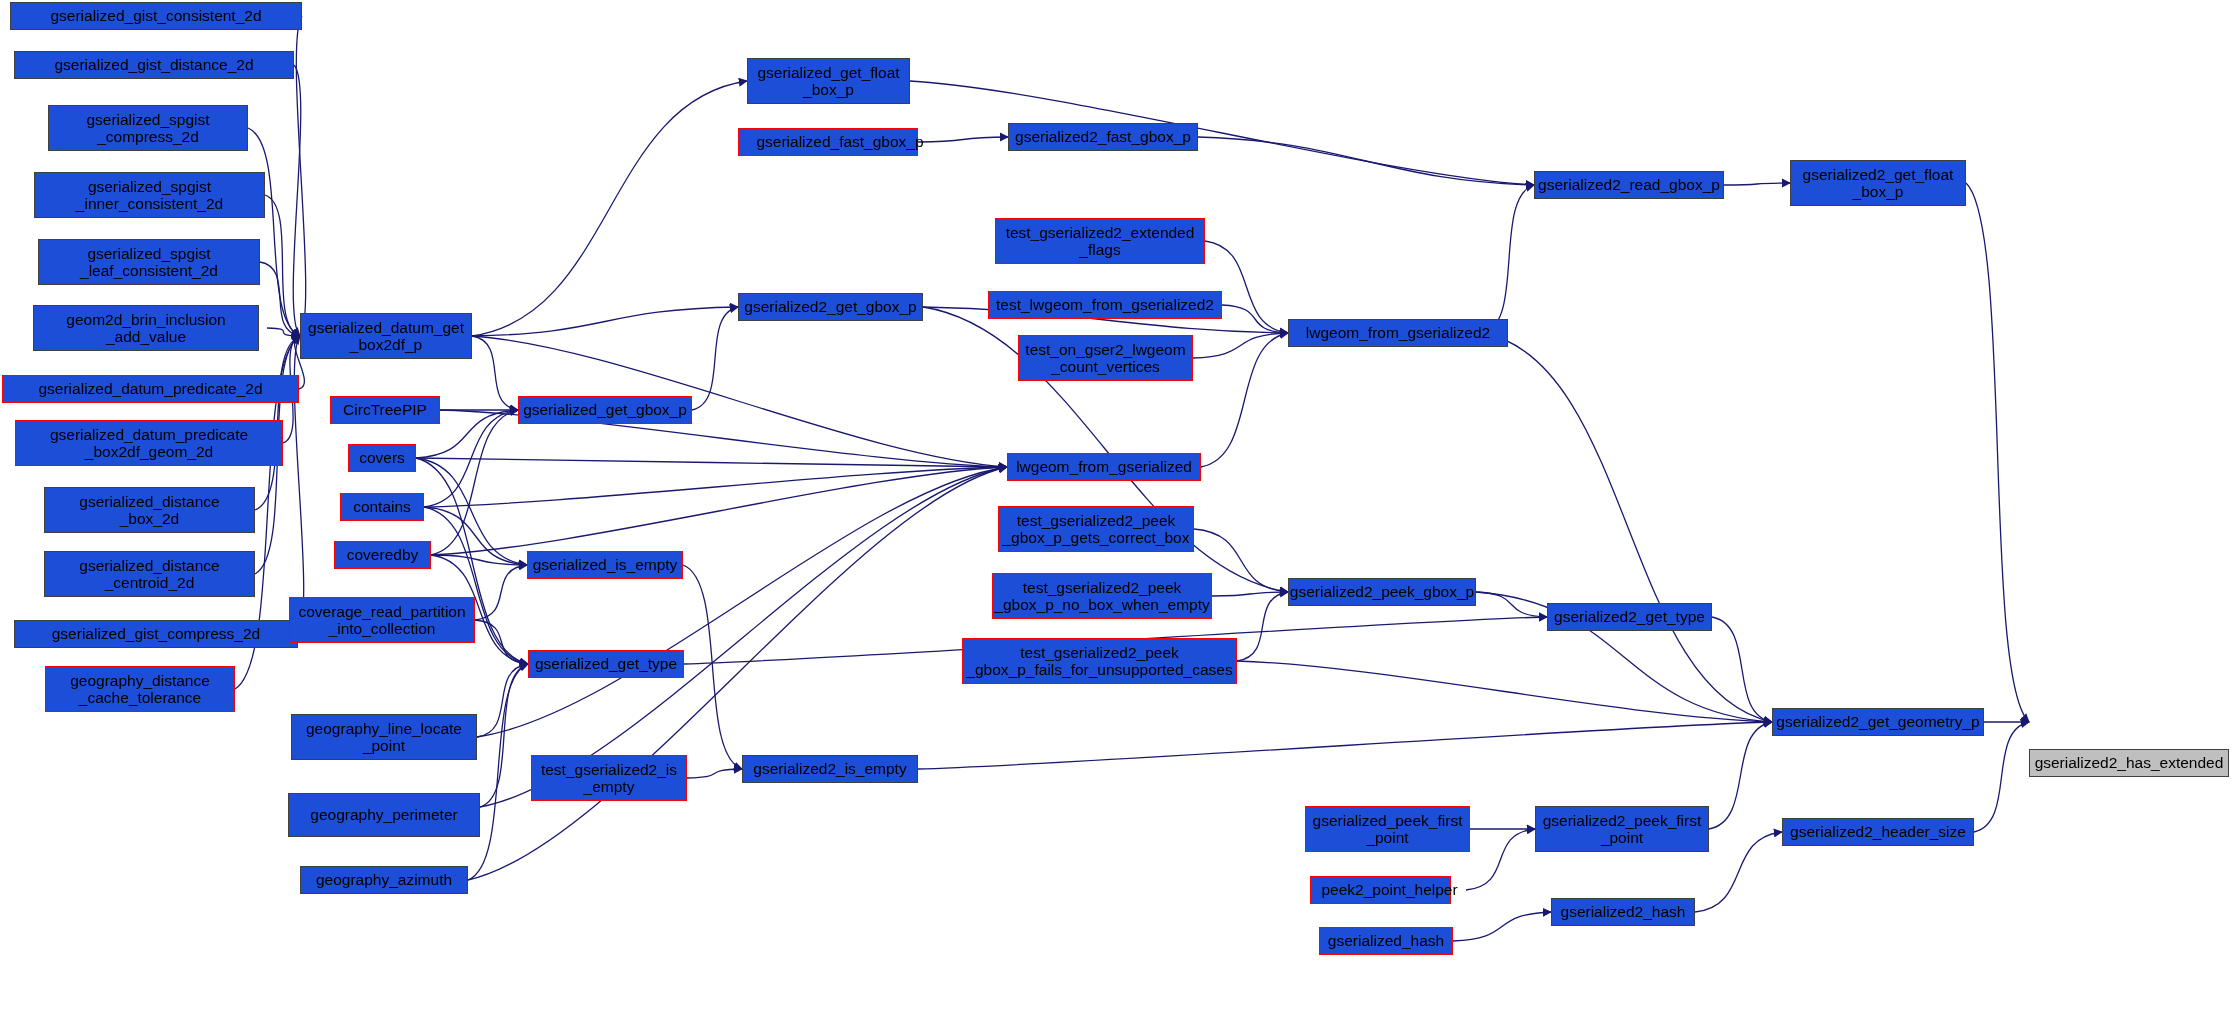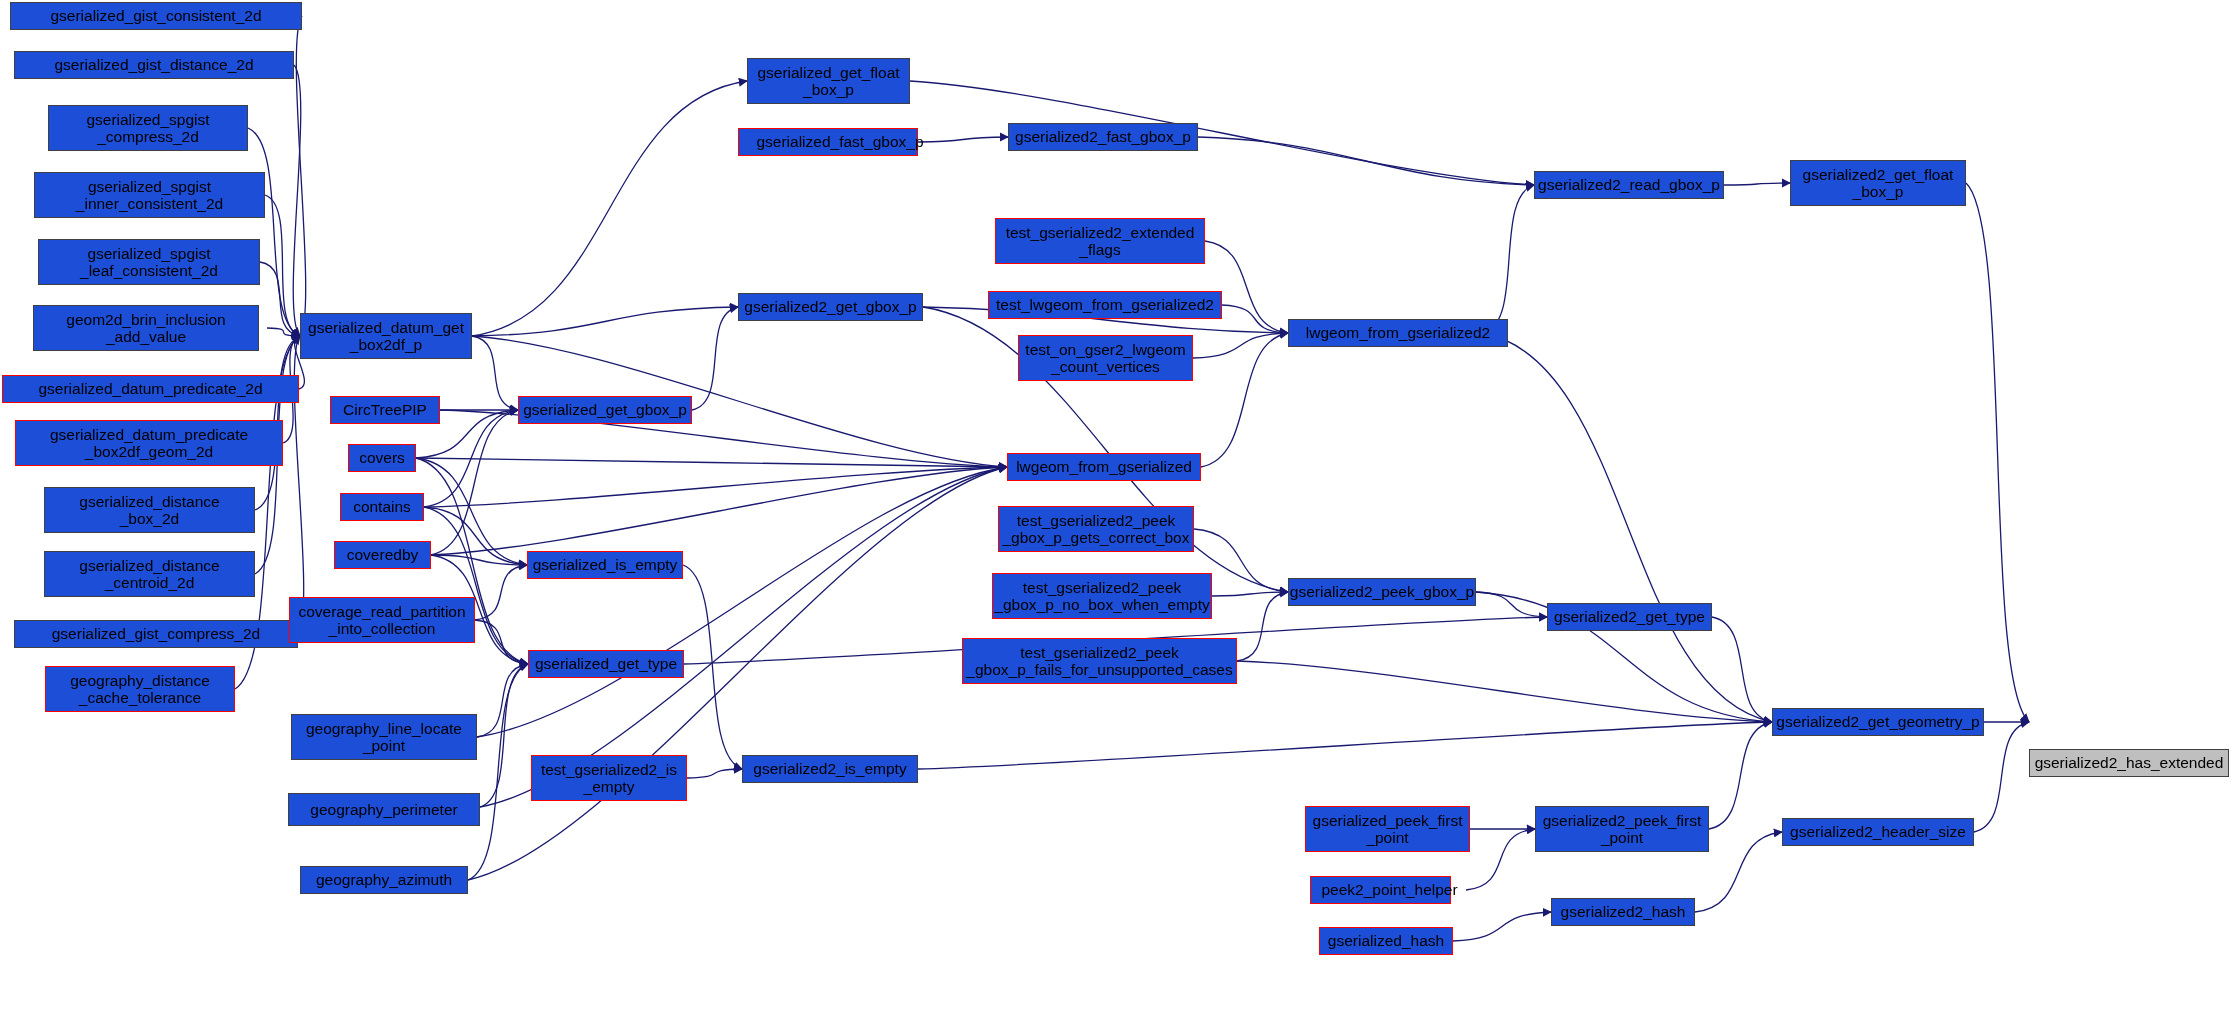--- a/index.html
+++ b/index.html
@@ -156,21 +156,21 @@
       <div class="node black" style="left: 300px; top: 313px; width: 172px; height: 46px;">gserialized_datum_get
 _box2df_p</div>
       <div class="node red" style="left: 330px; top: 396px; width: 110px; height: 28px;">CircTreePIP</div>
       <div class="node red" style="left: 348px; top: 444px; width: 68px; height: 28px;">covers</div>
       <div class="node red" style="left: 340px; top: 493px; width: 84px; height: 28px;">contains</div>
       <div class="node red" style="left: 334px; top: 541px; width: 97px; height: 28px;">coveredby</div>
       <div class="node red" style="left: 289px; top: 597px; width: 186px; height: 46px;">coverage_read_partition
 _into_collection</div>
       <div class="node black" style="left: 291px; top: 714px; width: 186px; height: 46px;">geography_line_locate
 _point</div>
-      <div class="node black" style="left: 288px; top: 793px; width: 192px; height: 33px;">geography_perimeter</div>
+      <div class="node black" style="left: 288px; top: 793px; width: 192px; height: 44px;">geography_perimeter</div>
       <div class="node black" style="left: 300px; top: 866px; width: 168px; height: 28px;">geography_azimuth</div>
       <div class="node red" style="left: 518px; top: 396px; width: 174px; height: 28px;">gserialized_get_gbox_p</div>
       <div class="node red" style="left: 527px; top: 551px; width: 156px; height: 28px;">gserialized_is_empty</div>
       <div class="node red" style="left: 528px; top: 650px; width: 156px; height: 28px;">gserialized_get_type</div>
       <div class="node red" style="left: 531px; top: 755px; width: 156px; height: 46px;">test_gserialized2_is
 _empty</div>
       <div class="node black" style="left: 747px; top: 58px; width: 163px; height: 46px;">gserialized_get_float
 _box_p</div>
       <div class="node red" style="left: 738px; top: 128px; width: 180px; height: 28px; padding-left: 28px;">gserialized_fast_gbox_p</div>
       <div class="node black" style="left: 738px; top: 293px; width: 185px; height: 28px;">gserialized2_get_gbox_p</div>

